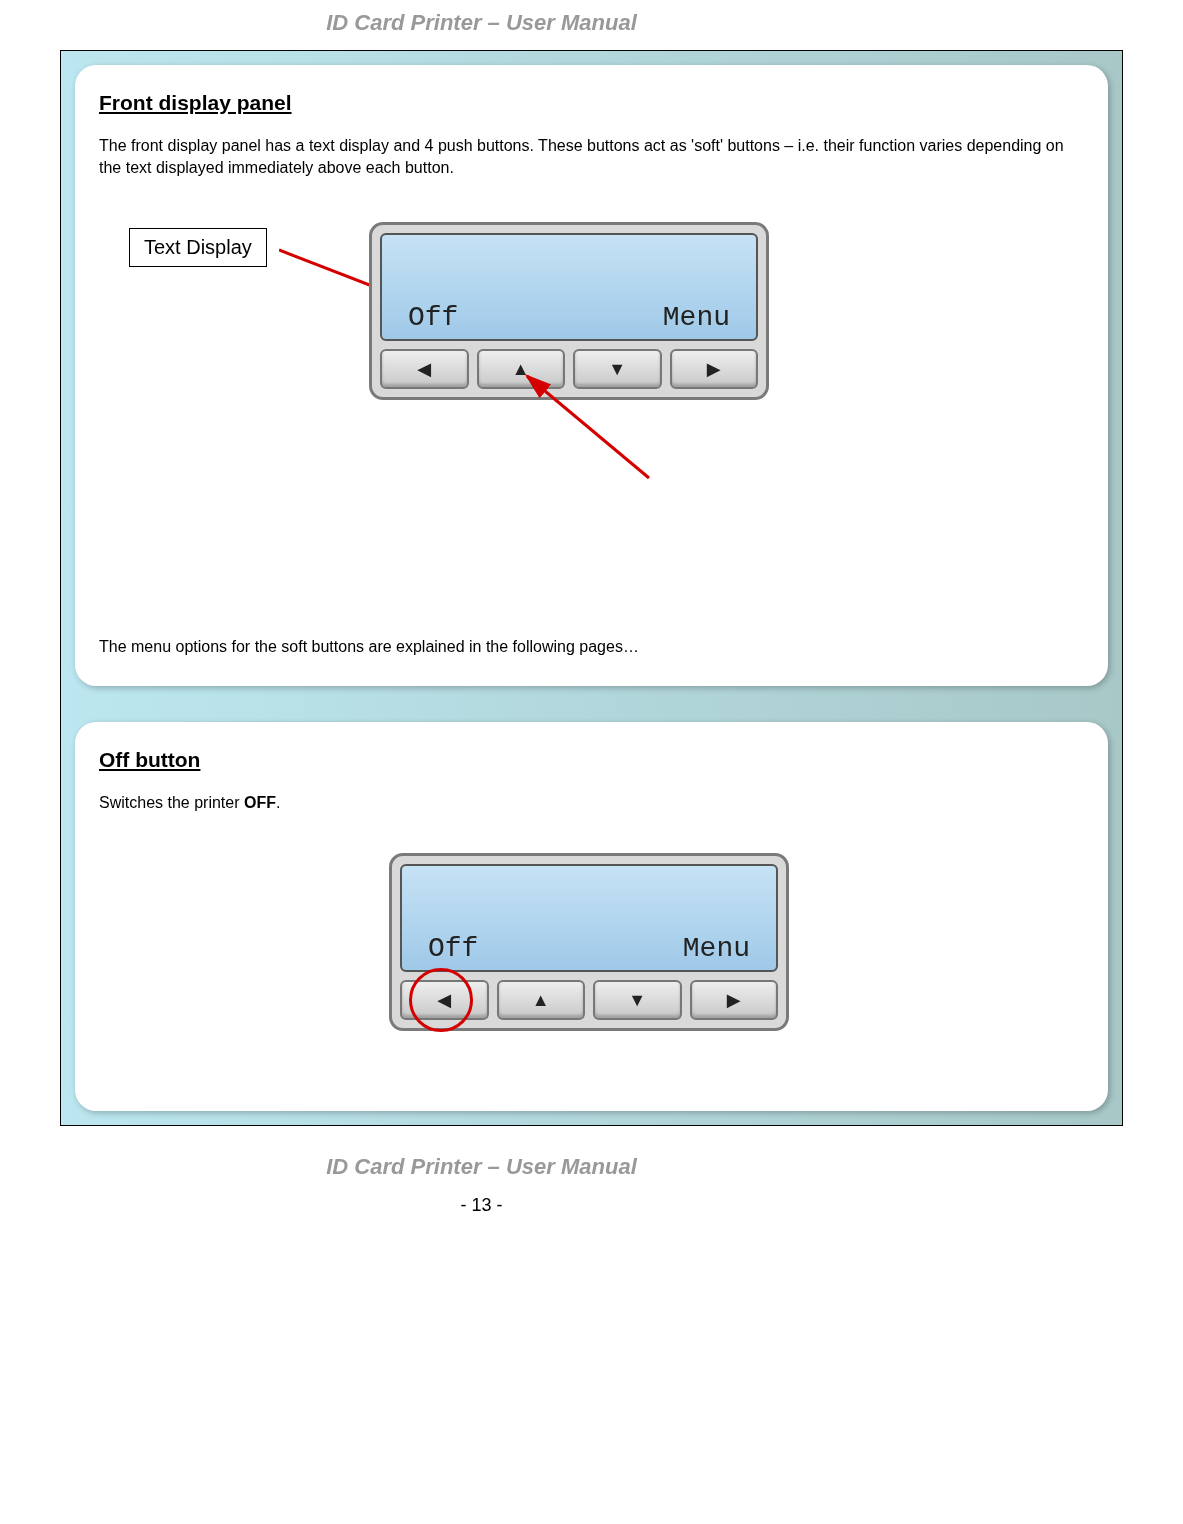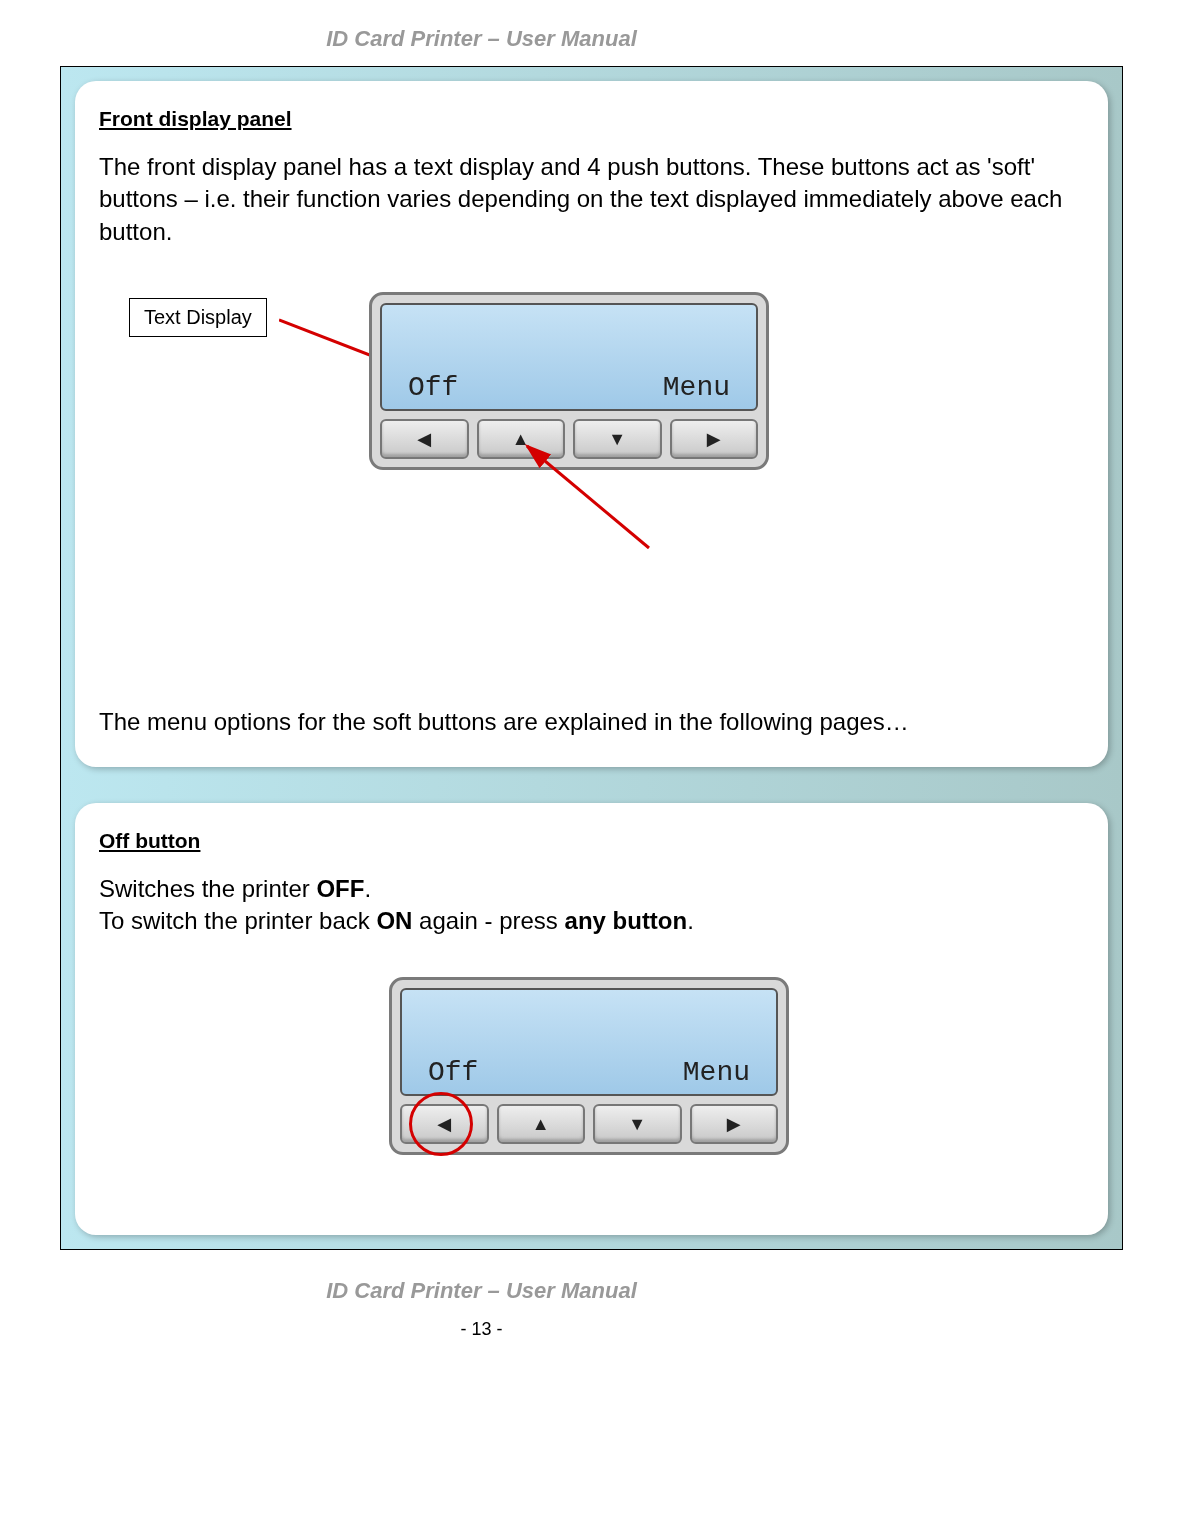--- a/index.html
+++ b/index.html
@@ -5,21 +5,21 @@
   body {
     margin: 0;
     padding: 0;
     font-family: Verdana, Arial, sans-serif;
     background: #fff;
     width: 1183px;
   }
   .page {
     width: 963px;
     box-sizing: border-box;
-    padding: 16px 60px;
+    padding: 0 60px;
   }
   .header-title {
     text-align: center;
     font-style: italic;
     font-weight: bold;
     color: #999;
     font-size: 22px;
     padding: 10px 0 14px 0;
   }
   .outer-frame {
@@ -39,21 +39,21 @@
   .section-card + .section-card {
     margin-top: 36px;
   }
   .sec-title {
     font-weight: bold;
     text-decoration: underline;
     font-size: 21px;
     margin: 6px 0 20px 0;
   }
   .body-text {
-    font-size: 24px;
+    font-size: 16px;
     line-height: 1.35;
   }
   .diagram-area {
     position: relative;
     height: 400px;
     margin-top: 40px;
   }
   .callout-box {
     position: absolute;
     border: 1px solid #000;
@@ -189,23 +189,20 @@
       <div class="body-text" style="margin-top:18px;">The menu options for the soft buttons are explained in the following pages…</div>
     </div>
 
     <div class="section-card">
       <div class="sec-title">Off button</div>
 
       <div class="body-text" style="">
         <span>Switches the printer </span><b>OFF</b><span>.</span>
       </div>
 
-      <div class="body-text">
-        <span>To switch the printer back </span><b>ON</b><span> again - press </span><b>any button</b><span>.</span>
-      </div>
 
       <div style="position:relative; height:230px; margin-top:40px;">
 
         <div class="display-module" style="left:290px; top:0; width:400px;">
           <div class="lcd">
             <span>Off</span>
             <span>Menu</span>
           </div>
           <div class="btn-row">
             <div class="hw-btn">◀</div>

